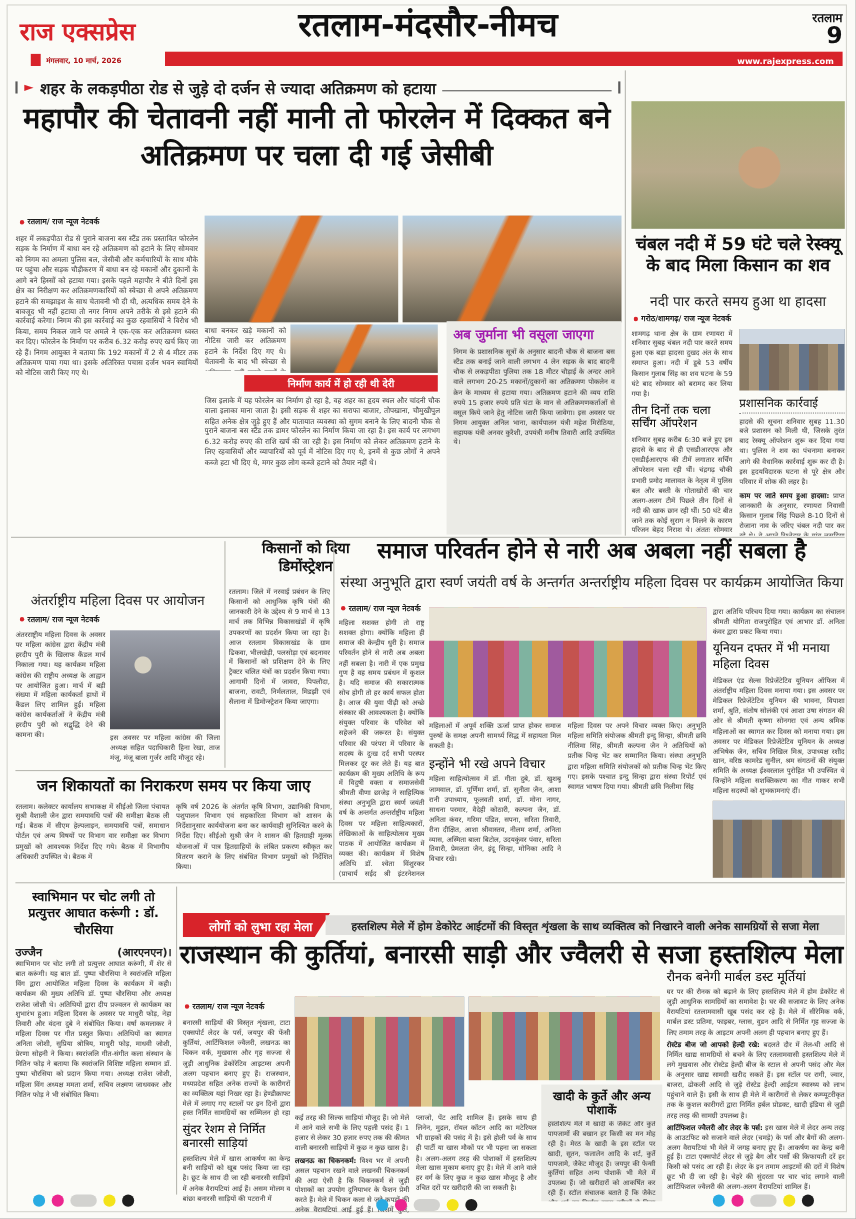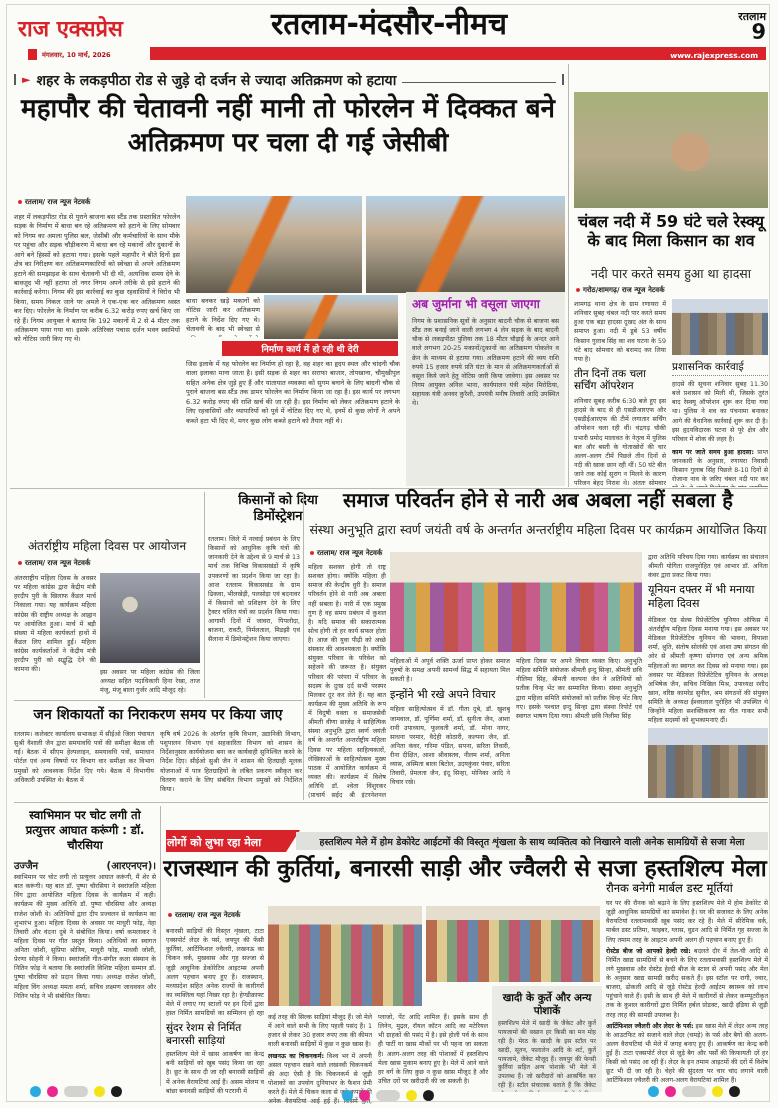--- a/index.html
+++ b/index.html
@@ -151,21 +151,21 @@
   <div class="abs hrule" style="left:14px;top:802px;width:754px;"></div>
 
   <div class="abs hl" style="left:14px;top:808px;width:142px;height:46px;font-size:11.5px;line-height:1.3;">स्वाभिमान पर चोट लगी तो प्रत्युत्तर आघात करूंगी : डॉ. चौरसिया</div>
   <div class="abs" style="left:14px;top:858px;width:142px;height:11px;display:flex;justify-content:space-between;font-size:10px;font-weight:bold;color:#222;">
     <span>उज्जैन</span>
     <span>(आरएनएन)।</span>
   </div>
   <div class="abs jt" style="left:14px;top:872px;width:142px;height:200px;font-size:6.3px;">स्वाभिमान पर चोट लगी तो प्रत्युत्तर आघात करूंगी, मैं शेर से बात करूंगी। यह बात डॉ. पुष्पा चौरसिया ने स्वरांजलि महिला विंग द्वारा आयोजित महिला दिवस के कार्यक्रम में कही। कार्यक्रम की मुख्य अतिथि डॉ. पुष्पा चौरसिया और अध्यक्ष राजेश जोशी थे। अतिथियों द्वारा दीप प्रज्वलन से कार्यक्रम का शुभारंभ हुआ। महिला दिवस के अवसर पर माधुरी फोड़, नेहा तिवारी और वंदना दुबे ने संबोधित किया। वर्षा कमलाकर ने महिला दिवस पर गीत प्रस्तुत किया। अतिथियों का स्वागत अनिता जोशी, सुप्रिया श्रोत्रिय, माधुरी फोड़, माधवी जोशी, प्रेरणा सोहनी ने किया। स्वरांजलि गीत-संगीत कला संस्थान के नितिन फोड़ ने बताया कि स्वरांजलि विशिष्ट महिला सम्मान डॉ. पुष्पा चौरसिया को प्रदान किया गया। अध्यक्ष राजेश जोशी, महिला विंग अध्यक्ष ममता शर्मा, सचिव लक्ष्मण जाधवकर और नितिन फोड़ ने भी संबोधित किया।</div>
   <div class="abs vrule" style="left:160px;top:806px;height:280px;"></div>
 
-  <div class="abs redbar" style="left:166px;top:830px;width:134px;height:22px;font-size:11px;display:flex;align-items:center;padding-left:1px;clip-path: polygon(0 0, 100% 0, calc(100% - 14px) 100%, 0 100%);">लोगों को लुभा रहा मेला</div>
+  <div class="abs redbar" style="left:166px;top:830px;width:134px;height:22px;font-size:11px;display:flex;align-items:center;padding-left:24px;clip-path: polygon(0 0, 100% 0, calc(100% - 14px) 100%, 0 100%);">लोगों को लुभा रहा मेला</div>
   <div class="abs hl" style="left:162px;top:854px;width:606px;height:48px;font-size:23px;line-height:1.25;">राजस्थान की कुर्तियां, बनारसी साड़ी और ज्वैलरी से सजा हस्तशिल्प मेला</div>
   <div class="abs" style="left:296px;top:832px;width:472px;height:18px;background:#e0e0dd;display:flex;align-items:center;justify-content:center;font-size:9.5px;font-weight:bold;color:#222;overflow:hidden;">हस्तशिल्प मेले में होम डेकोरेट आईटमों की विस्तृत शृंखला के साथ व्यक्तित्व को निखारने वाली अनेक सामग्रियों से सजा मेला</div>
   <div class="abs byline" style="left:168px;top:910px;width:120px;">
     <span class="bdot"></span>
     <span>रतलाम/ राज न्यूज नेटवर्क</span>
   </div>
   <div class="abs" style="left:166px;top:926px;width:98px;height:178px;overflow:hidden;">
     <div class="jt" style="font-size:6.3px;height:92px;">बनारसी साड़ियों की विस्तृत शृंखला, टाटा एक्सपोर्ट लेदर के पर्स, जयपुर की फेंसी कुर्तियां, आर्टिफिशल ज्वैलरी, लखनऊ का चिकन वर्क, मुखवास और गृह सज्जा से जुड़ी आधुनिक डेकोरेटिव आइटम्स अपनी अलग पहचान बनाए हुए हैं। राजस्थान, मध्यप्रदेश सहित अनेक राज्यों के कारीगरों का व्यक्तित्व यहां निखर रहा है। हेण्डीक्राफ्ट मेले में लगाए गए स्टालों पर इन दिनों द्वारा हस्त निर्मित सामग्रियों का सम्मिलन हो रहा है।</div>
     <div class="crosshead" style="font-size:10.5px;line-height:1.2;margin:3px 0;">सुंदर रेशम से निर्मित बनारसी साड़ियां</div>
     <div class="jt" style="font-size:6.3px;">हस्तशिल्प मेले में खास आकर्षण का केन्द्र बनी साड़ियों को खूब पसंद किया जा रहा है। छूट के साथ दी जा रही बनारसी साड़ियों में अनेक वैरायटियां आई हैं। असम मोलम व बांछा बनारसी साड़ियों की पटरानी में</div>

